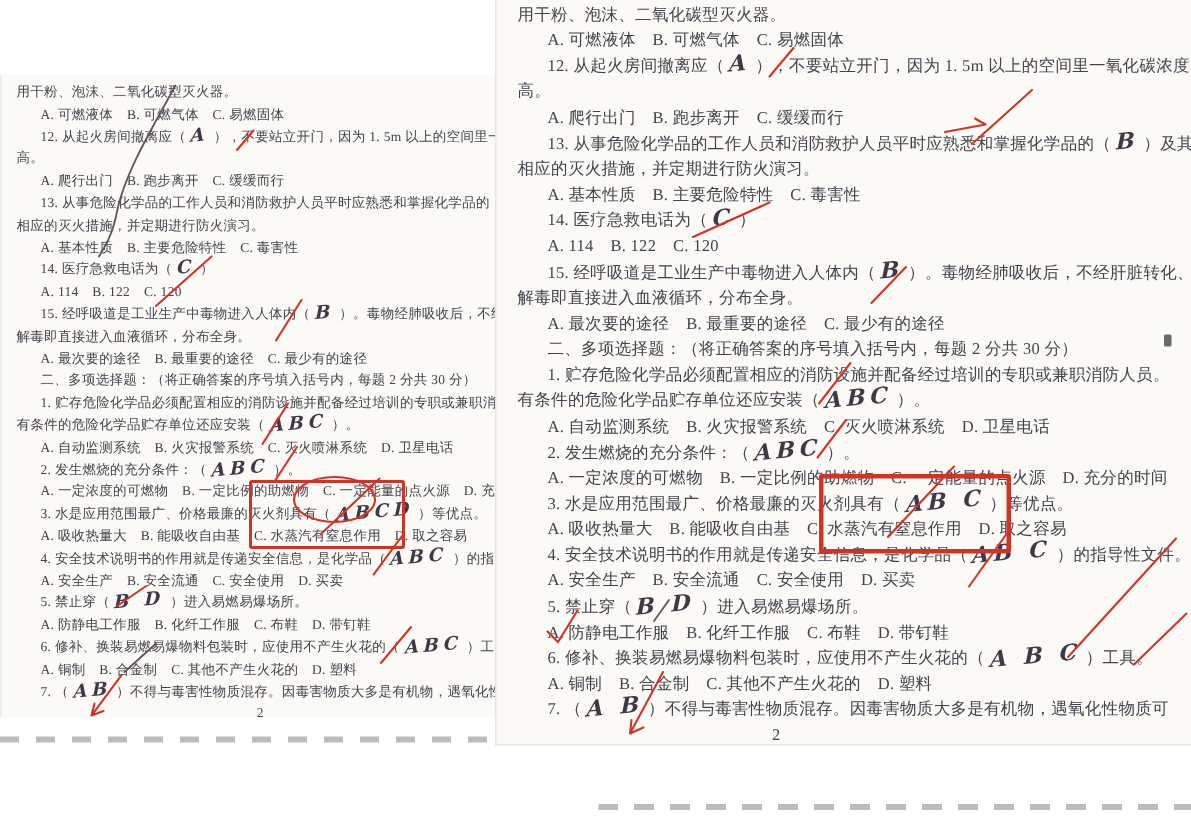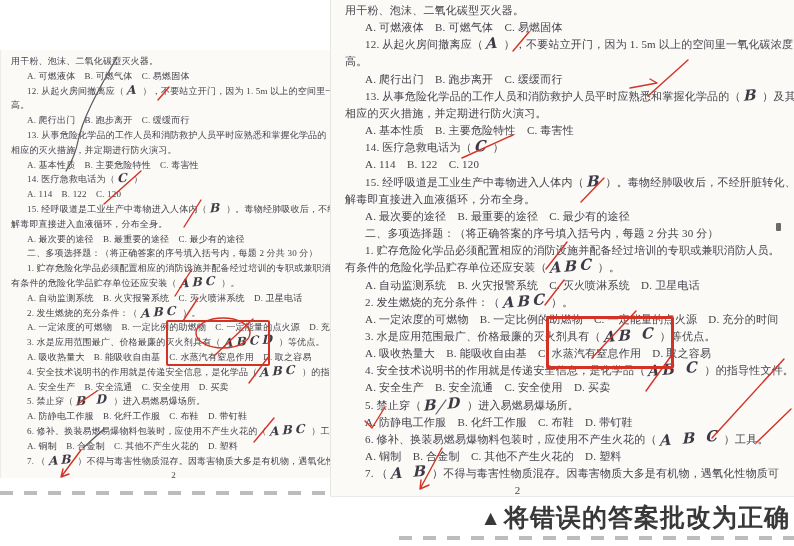--- a/index.html
+++ b/index.html
@@ -171,17 +171,14 @@
       <path d="M756,443 L791,409"></path>
       <path d="M420,489 L442,448 M420,489 L429,485 M420,489 L421,480"></path>
     </g>
   </svg>
 
   <div class="artifact"></div>
 
   <div class="dash" id="dashLeft"></div>
   <div class="dash" id="dashRight"></div>
 
-  <div class="caption">
-    <span class="tri">▲</span><span>将错误的答案批改为正确</span>
-  </div>
 
 </div>
 
 </body></html>

